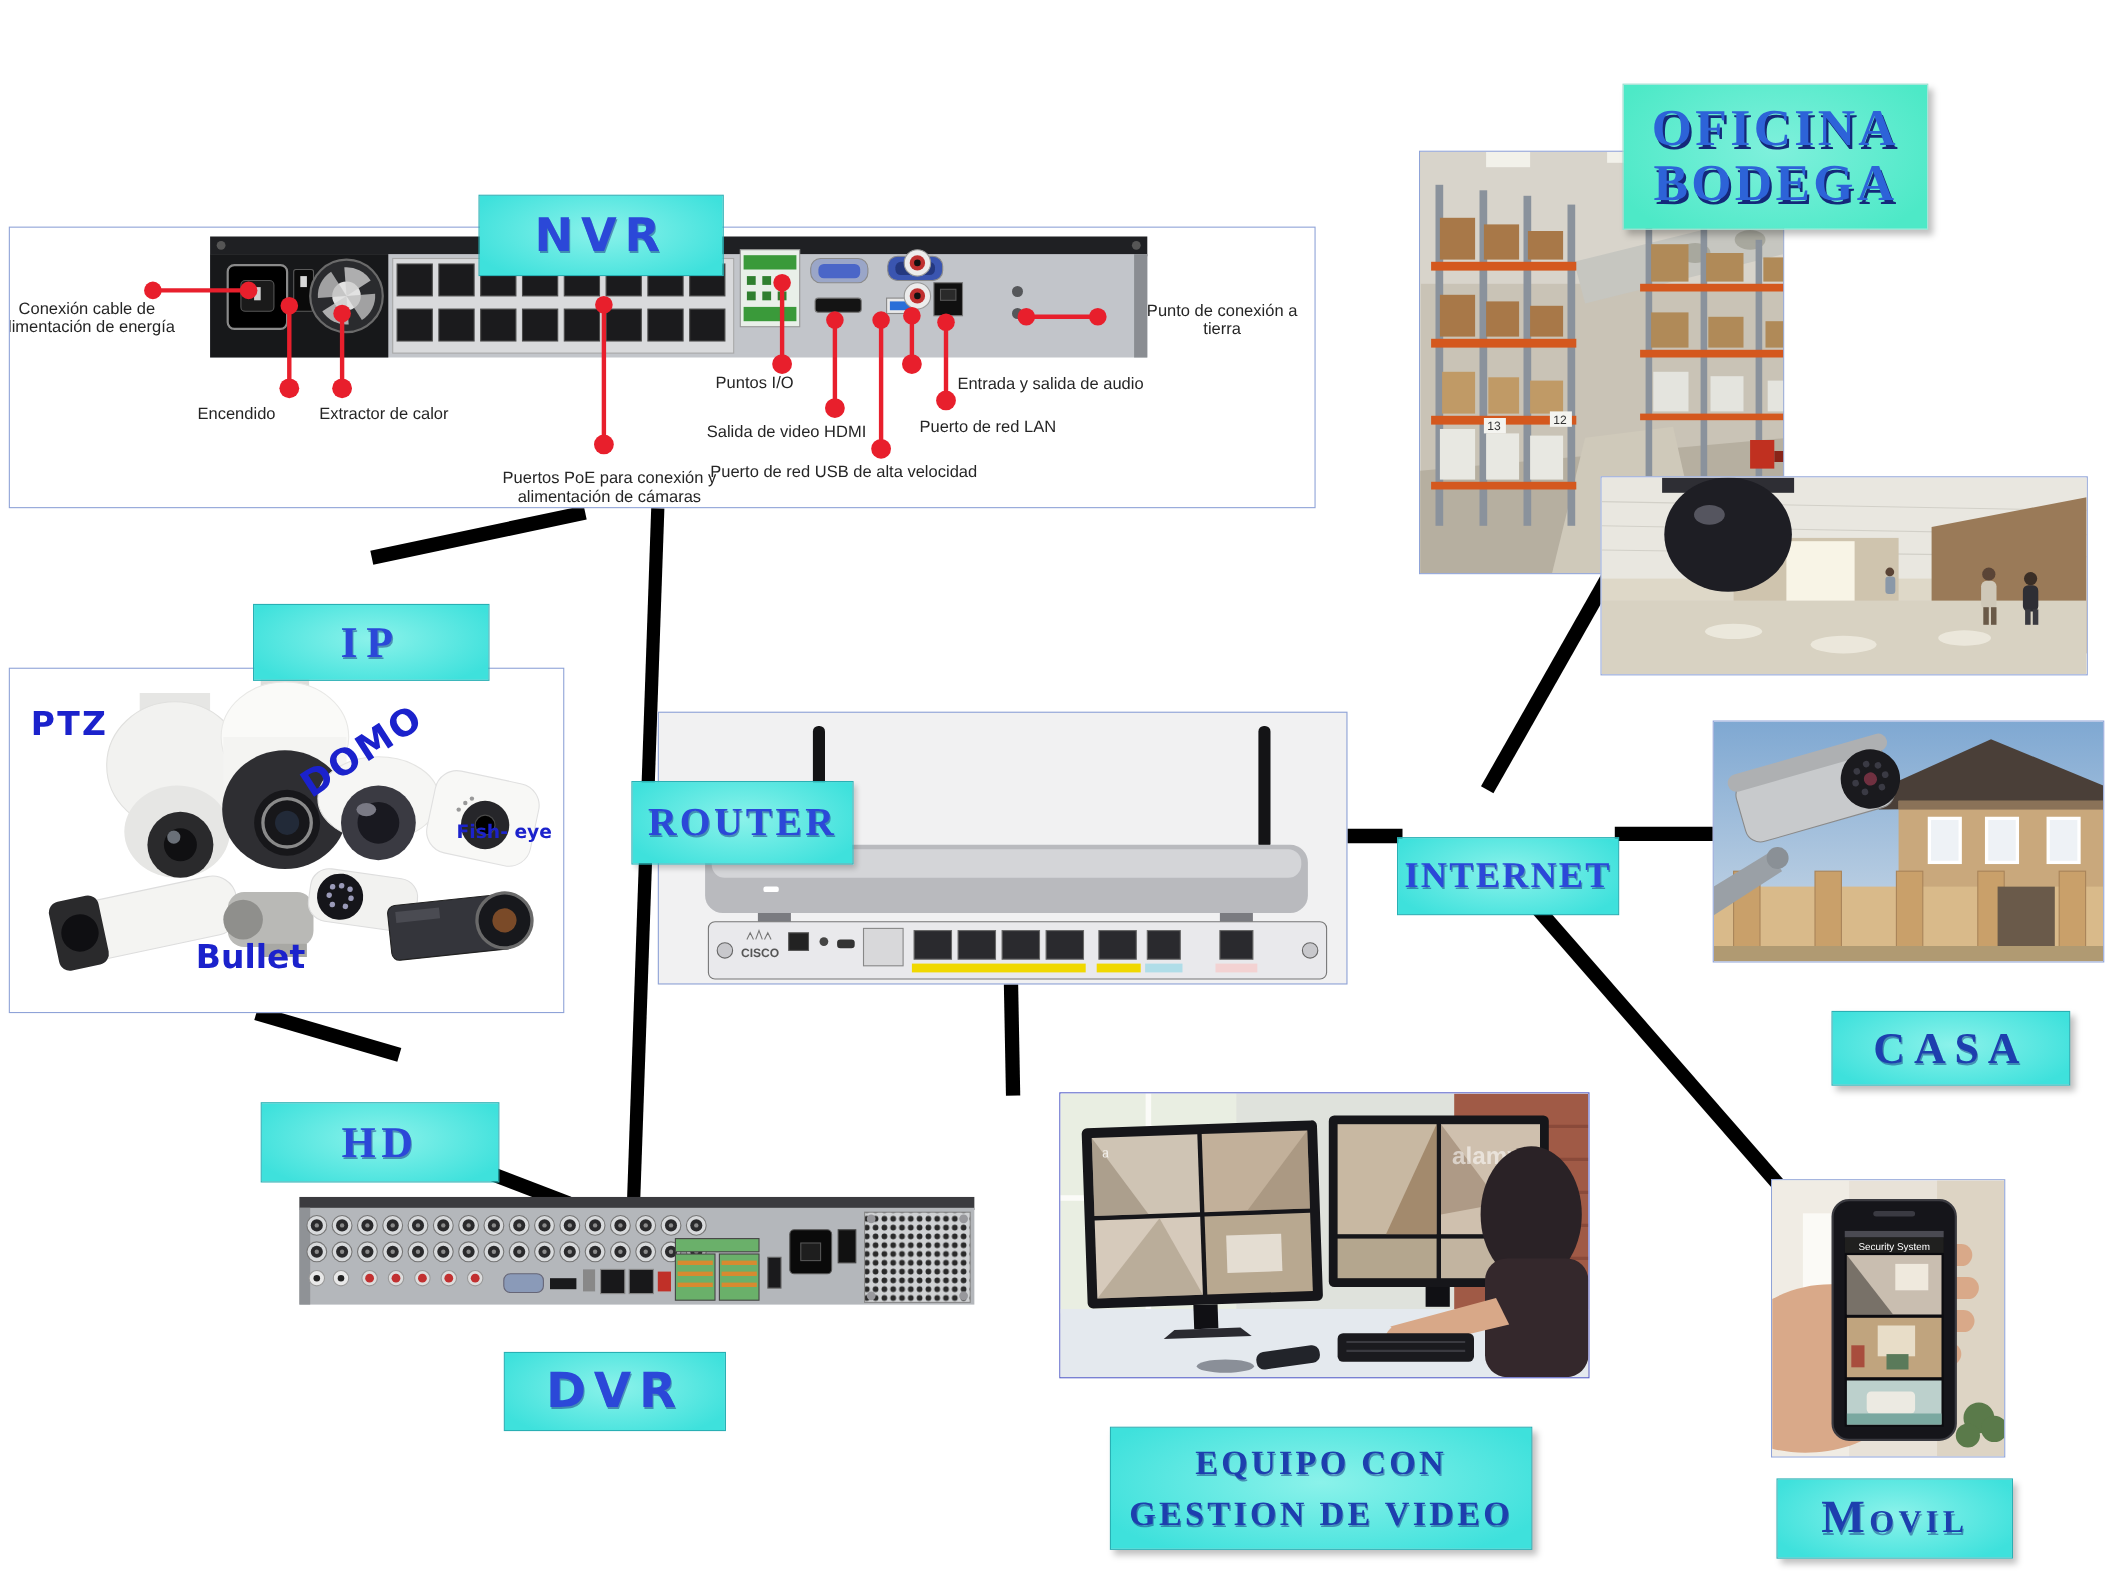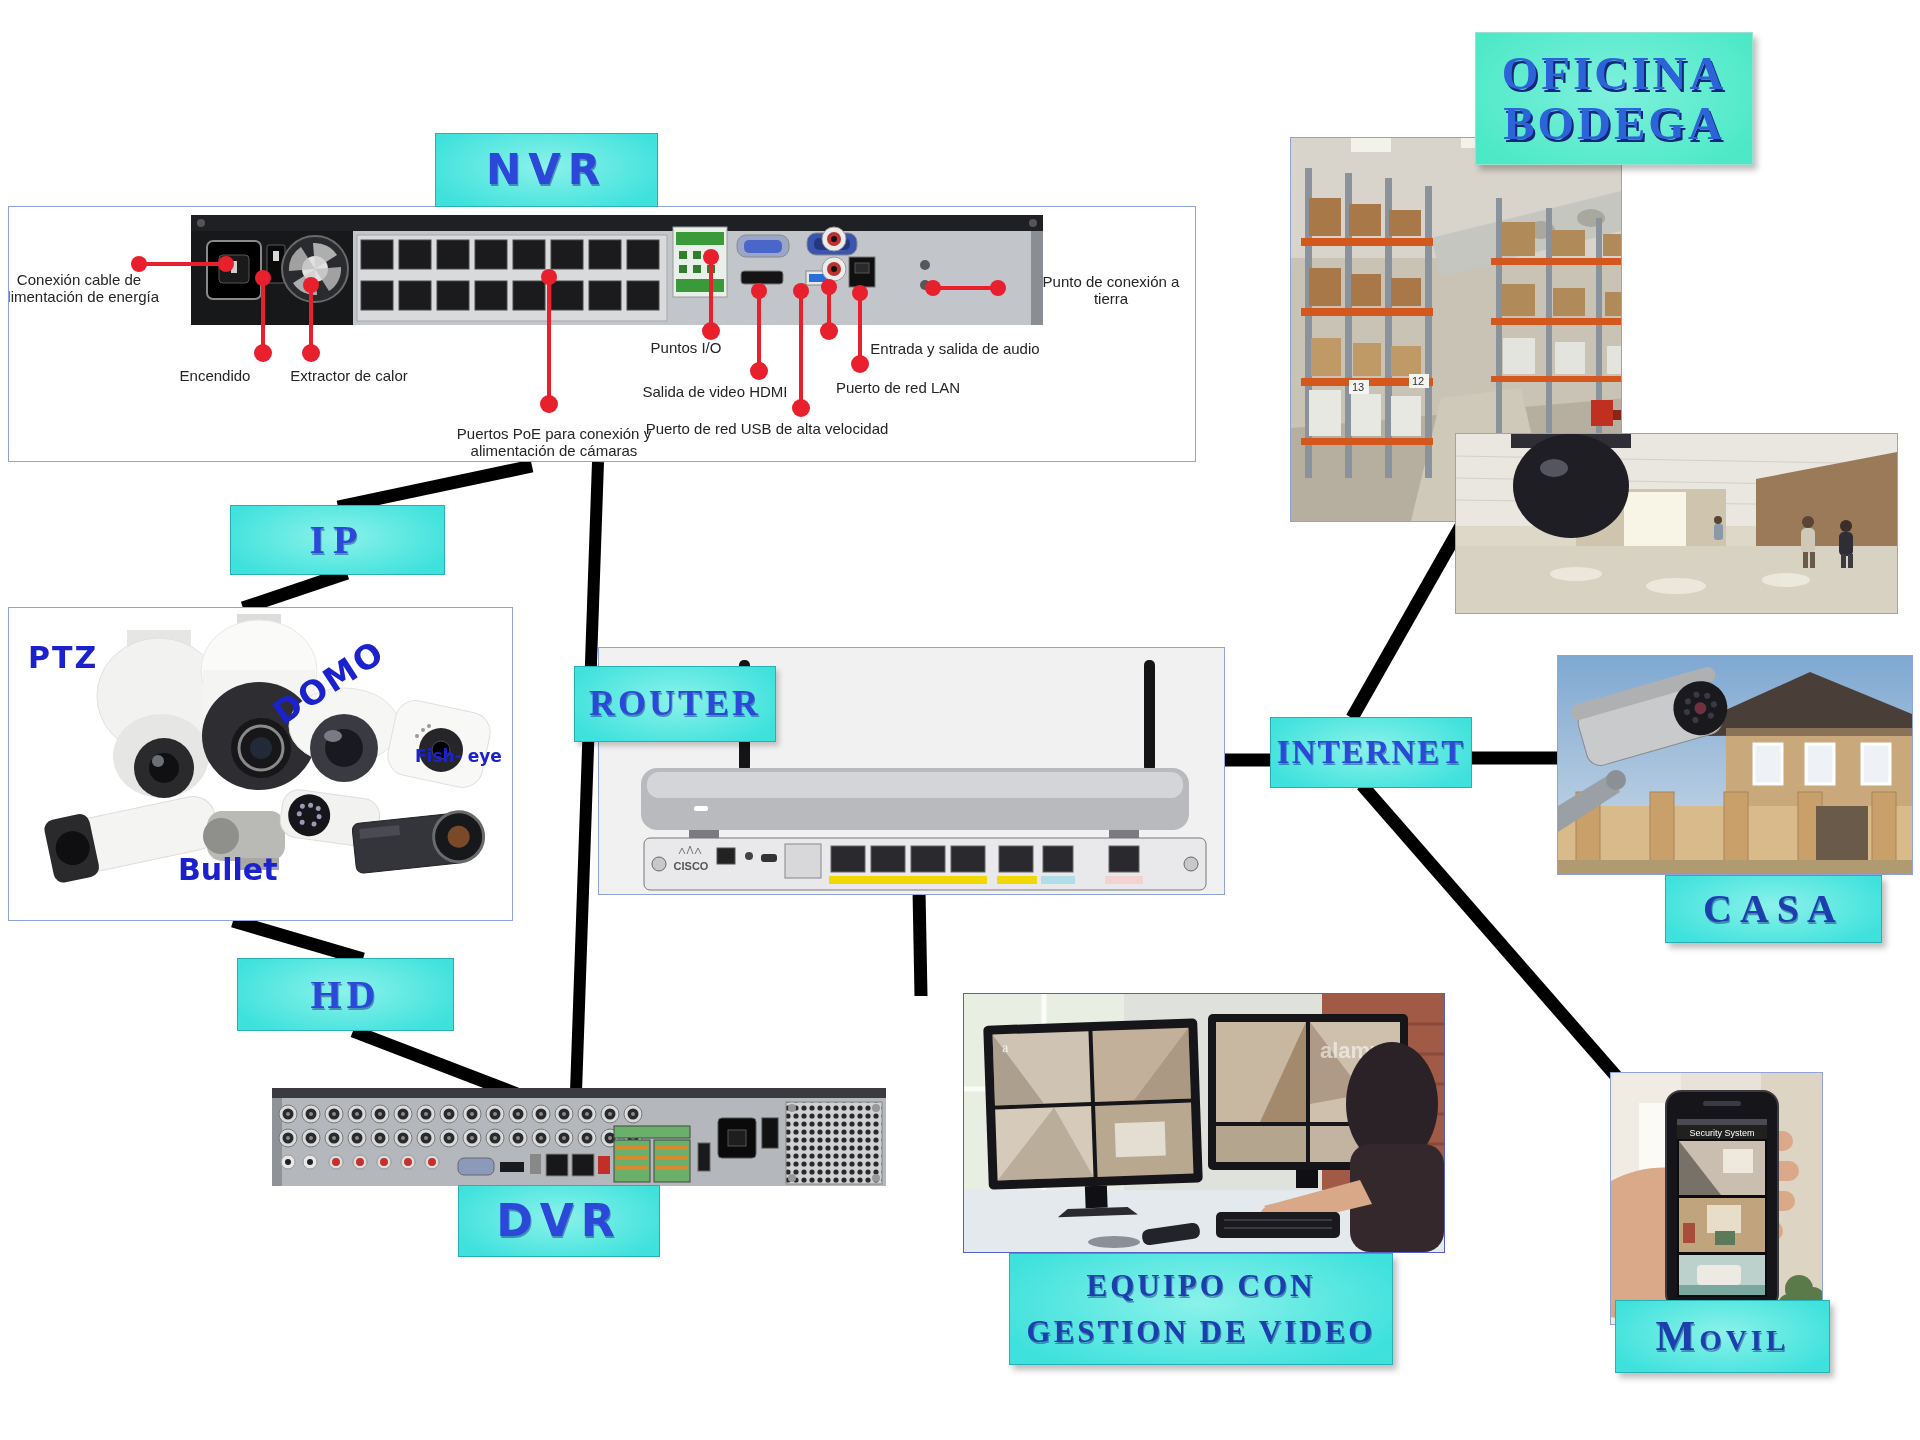--- a/index.html
+++ b/index.html
@@ -5,21 +5,21 @@
   html,body{margin:0;padding:0;background:#fff;}
   #canvas{position:relative;width:1920px;height:1440px;background:#ffffff;overflow:hidden;
           font-family:"Liberation Sans",sans-serif;}
   #canvas svg{display:block;}
   .layer{position:absolute;left:0;top:0;}
   .imgbox{position:absolute;background:#fff;border:1px solid var(--box_border_blue,#8fa3d8);box-sizing:border-box;overflow:hidden;}
   .tag{position:absolute;display:flex;flex-direction:column;align-items:center;justify-content:center;
        background:radial-gradient(ellipse 60% 75% at 50% 45%, var(--box_teal_light,#8bf2ea), var(--box_teal,#3ee1dc) 95%);
        border:1px solid #29b0b4;color:var(--label_blue,#2b48d8);
        font-family:"Liberation Serif",serif;font-weight:bold;text-align:left;line-height:1.05;
-       text-shadow:1px 2px 0 rgba(18,32,122,.45);box-sizing:border-box;}
+       text-shadow:1px 2px 0 rgba(18,32,122,.45);box-sizing:border-box;margin-top:44px;}
   .tag.shadowed{box-shadow:4px 5px 6px rgba(0,0,0,.25);}
   .tag.navy{color:var(--label_navy,#1d3fae);}
   .callout-text{font-size:15px;fill:#252525;font-family:"Liberation Sans",sans-serif;}
   .camlabel{fill:var(--camera_label_blue,#1b22cc);font-family:"DejaVu Sans",sans-serif;font-weight:bold;}
 </style>
 </head>
 <body>
 
 <div id="canvas">
 

